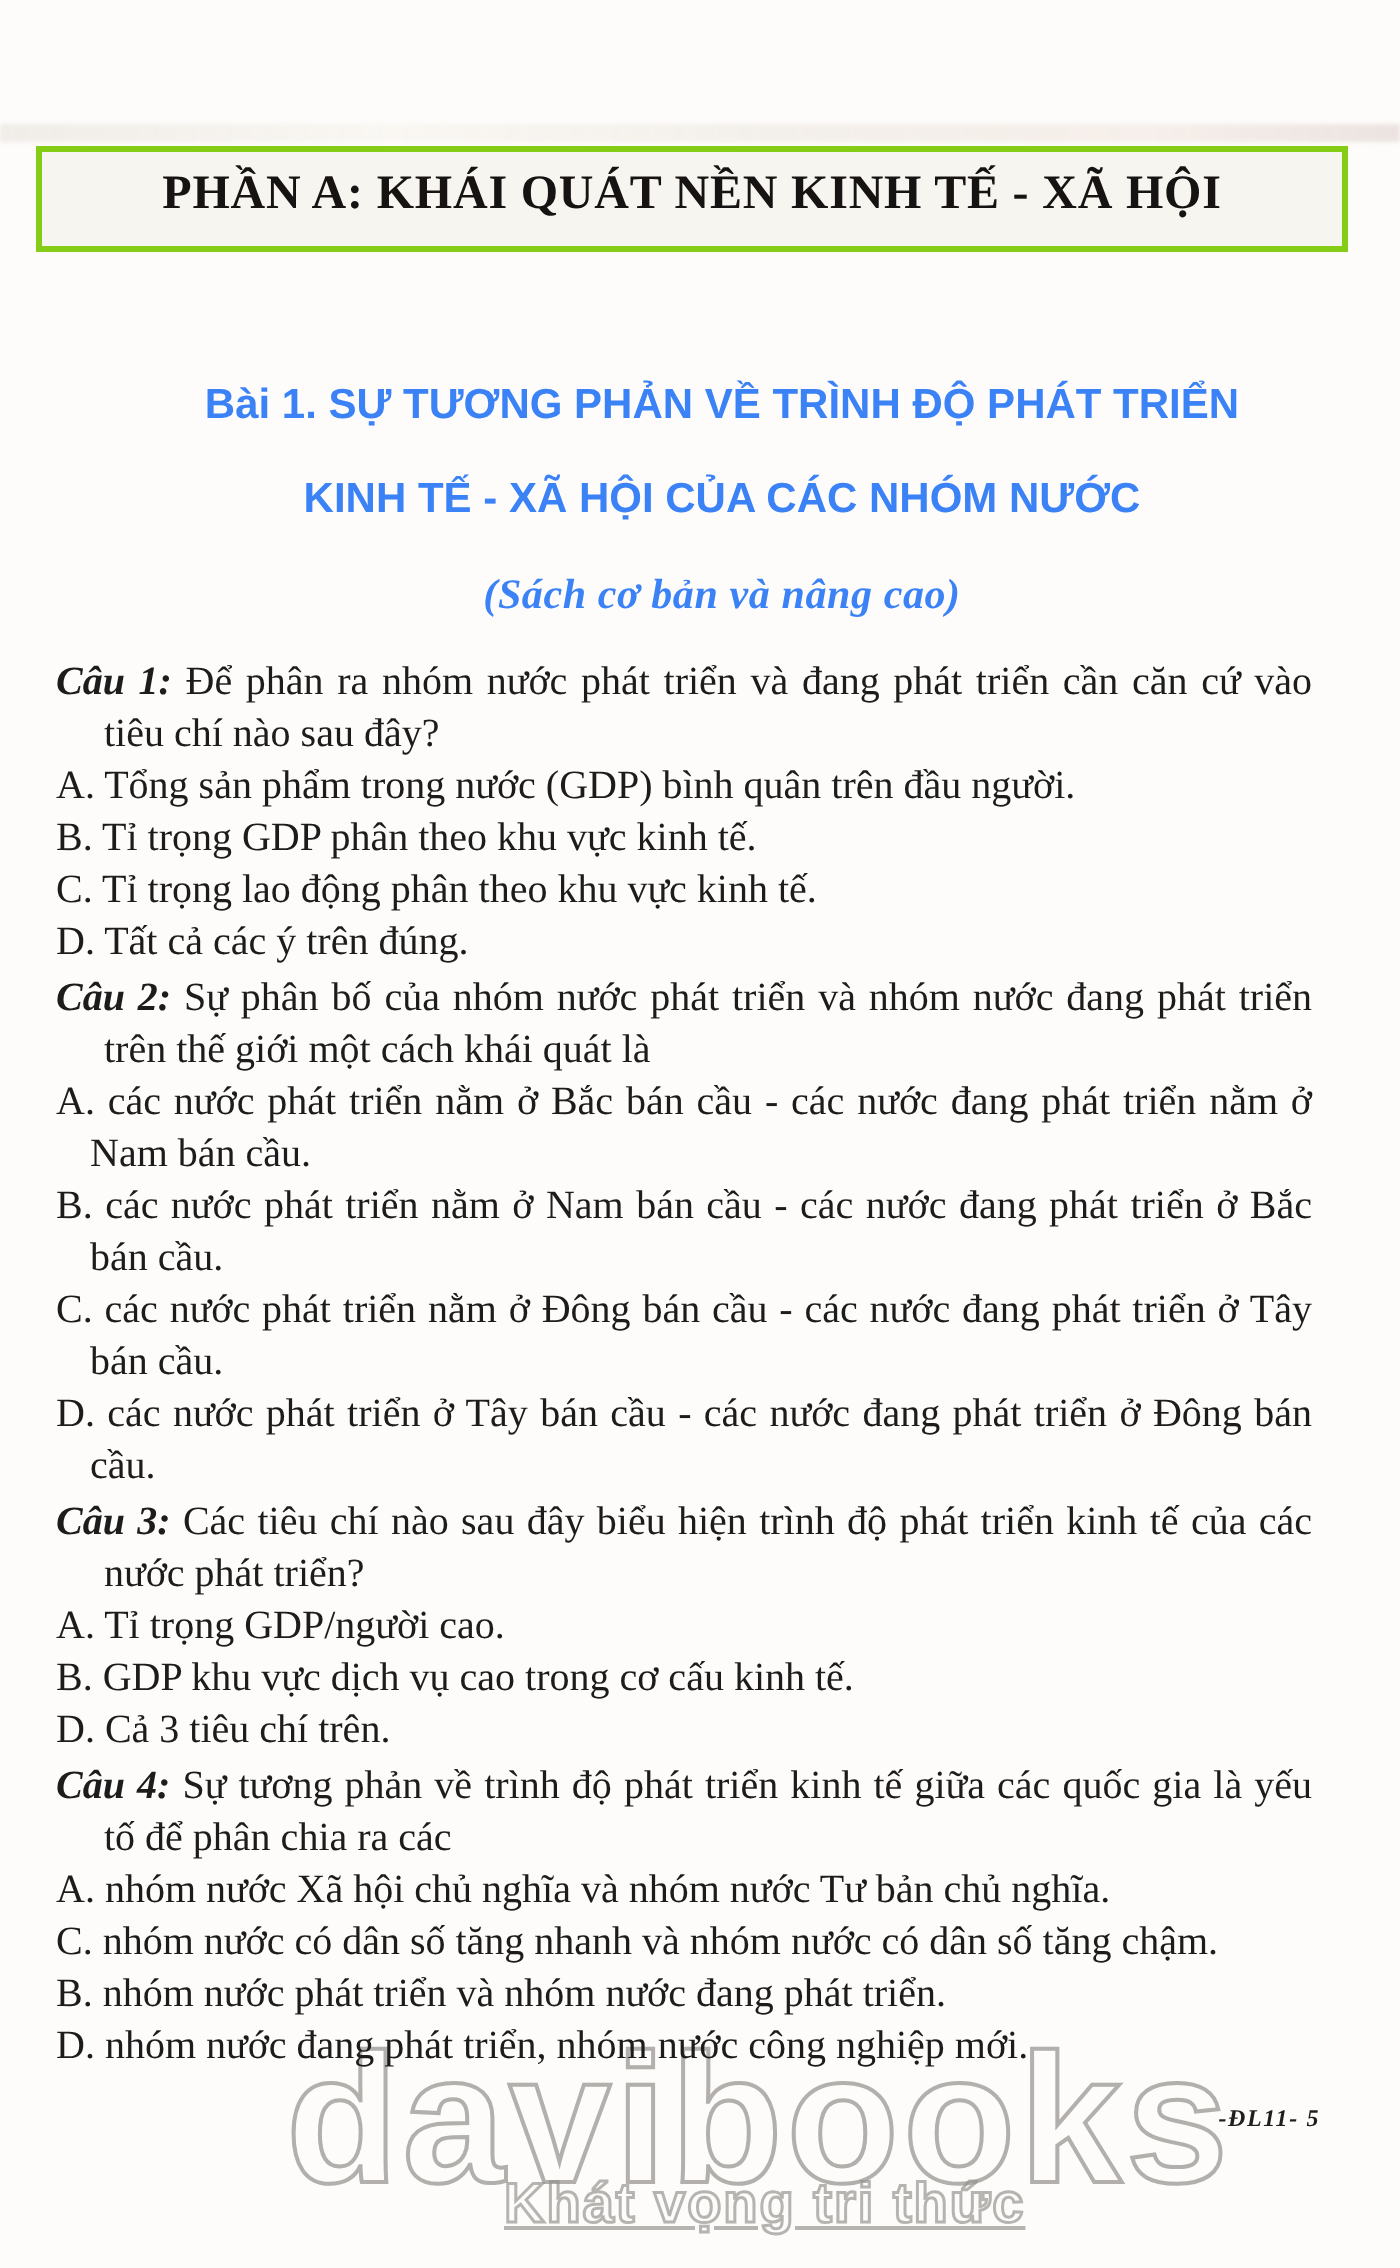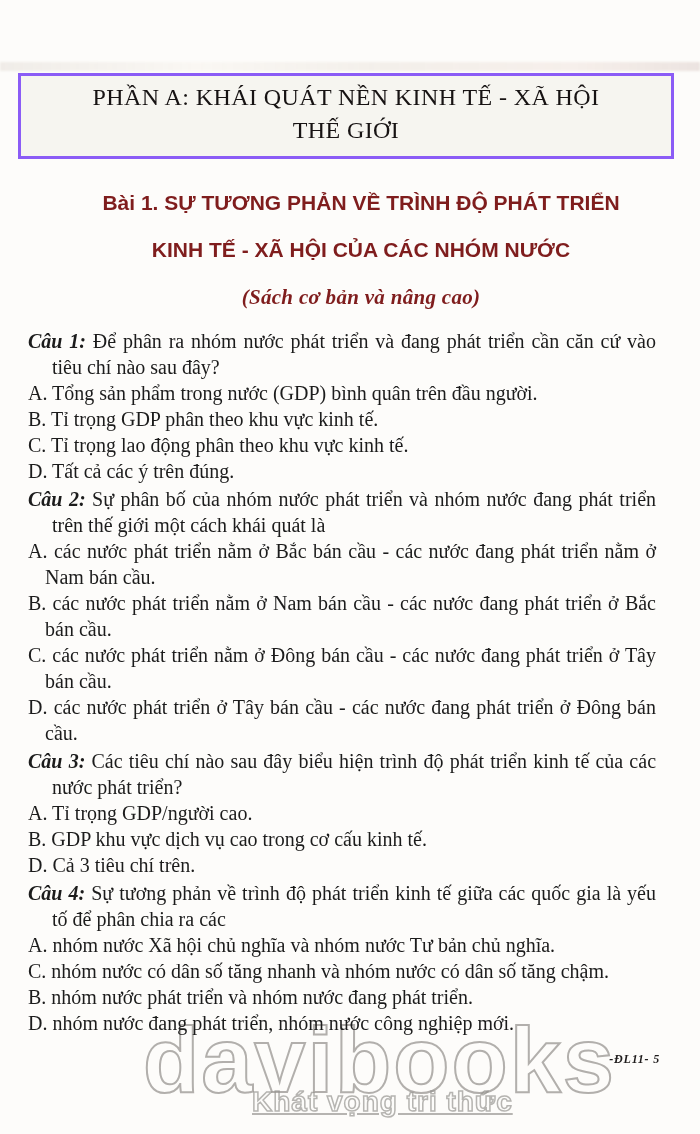--- a/index.html
+++ b/index.html
@@ -27,40 +27,40 @@
       rgba(175,160,145,.16), rgba(215,195,170,.08) 28%,
       rgba(190,170,150,.15) 55%, rgba(200,150,130,.12) 82%,
       rgba(160,120,110,.18));
     filter: blur(1px);
   }
   .header-box {
     position: absolute;
     left: 18px;
     right: 26px;
     top: 73px;
-    border: 3px solid #8b5cf6;
+    border: 3px solid #84cc16;
     background: rgba(241,238,232,.55);
     text-align: center;
-    font-weight: normal;
+    font-weight: bold;
     font-size: 24px;
     line-height: 33px;
     letter-spacing: .4px;
     padding: 5px 8px 9px;
     color: #171313;
   }
   .lesson-title {
     position: absolute;
     top: 191px;
     left: 0;
     right: 0;
     text-align: center;
     font-family: "Liberation Sans", sans-serif;
     font-weight: bold;
     font-size: 21px;
-    color: #7f1d1d;
+    color: #3b82f6;
     padding-left: 22px;
   }
   .lesson-title .title-line { margin-bottom: 23px; }
   .lesson-subtitle {
     font-family: "Liberation Serif", serif;
     font-style: italic;
     font-weight: bold;
     font-size: 21px;
     letter-spacing: .3px;
   }
@@ -133,21 +133,20 @@
 </style>
 </head>
 <body>
 
 <div class="page">
 
   <div class="scan-streak"></div>
 
   <div class="header-box">
     <div>PHẦN A: KHÁI QUÁT NỀN KINH TẾ - XÃ HỘI</div>
-    <div>THẾ GIỚI</div>
   </div>
 
   <div class="lesson-title">
     <div class="title-line">Bài 1. SỰ TƯƠNG PHẢN VỀ TRÌNH ĐỘ PHÁT TRIỂN</div>
     <div class="title-line">KINH TẾ - XÃ HỘI CỦA CÁC NHÓM NƯỚC</div>
     <div class="lesson-subtitle">(Sách cơ bản và nâng cao)</div>
   </div>
 
   <div class="questions" id="questions">
       <div class="question">

